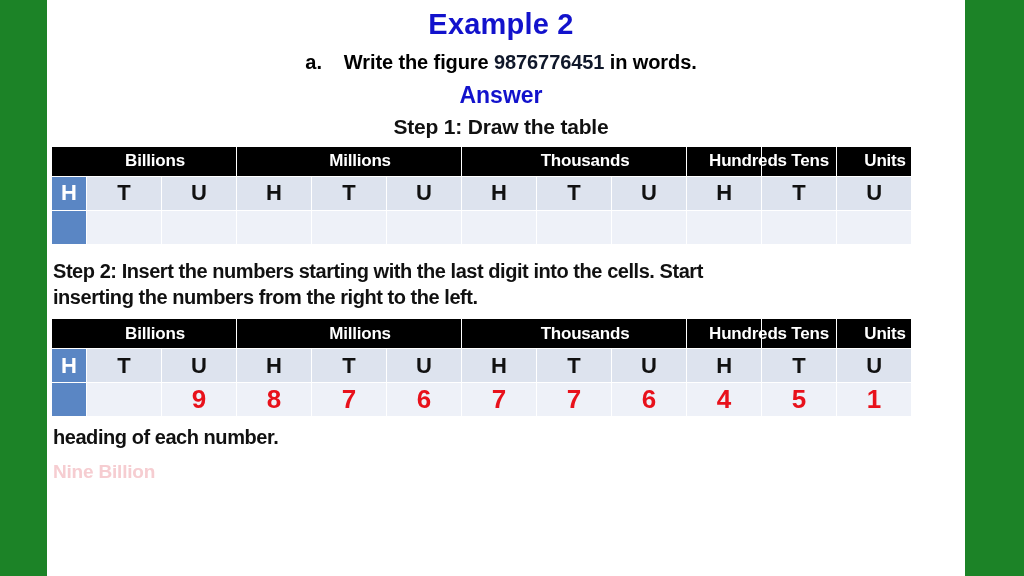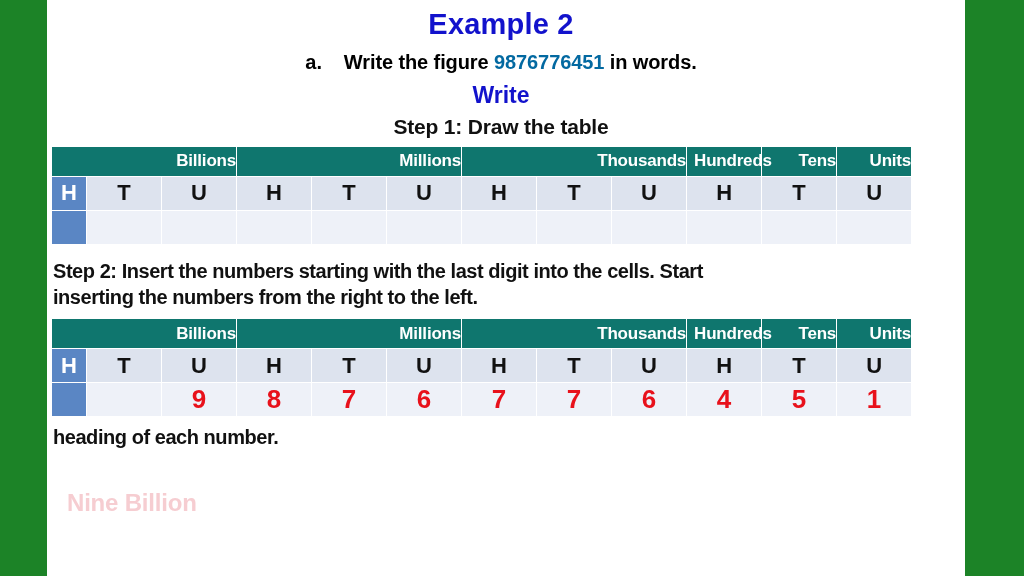--- a/index.html
+++ b/index.html
@@ -57,21 +57,21 @@
     font-size: 20px;
     font-weight: bold;
     color: #000000;
     letter-spacing: -0.1px;
   }
   .question-line .qlabel {
     display: inline-block;
     margin-right: 22px;
   }
   .question-line .figure {
-    color: #0369a1;
+    color: #0f172a;
   }
 
   .answer {
     text-align: center;
     color: #1212cc;
     font-size: 23px;
     font-weight: bold;
     margin-top: 8px;
   }
 
@@ -104,27 +104,27 @@
   }
   .ptable td, .ptable th {
     padding: 0;
     margin: 0;
     border: 1px solid #ffffff;
     text-align: center;
     vertical-align: middle;
   }
 
   .ptable tr.group-row th {
-    background: #0f766e;
+    background: #000000;
     color: #ffffff;
     font-size: 17px;
     font-weight: bold;
     height: 29px;
-    text-align: right;
-    padding-left: 7px;
+    text-align: center;
+    padding-left: 22px;
     letter-spacing: -0.2px;
   }
 
   .ptable tr.letter-row td {
     background: #dde3ee;
     color: #111111;
     font-size: 22px;
     font-weight: bold;
     height: 33px;
   }
@@ -142,23 +142,23 @@
   }
   .ptable tr.value-row td.hl {
     background: #5a86c4;
   }
 
   .table1 { margin-top: 7px; }
   .table2 { margin-top: 7px; }
 
   
   .faded-words {
-    margin-top: 38px;
-    padding-left: 20px;
-    font-size: 24px;
+    margin-top: 10px;
+    padding-left: 6px;
+    font-size: 19px;
     font-weight: bold;
     color: #f6cdd1;
     letter-spacing: -0.2px;
   }
 </style>
 </head>
 <body>
 
 <div id="slide">
 
@@ -166,21 +166,21 @@
   <div class="green-bar right"></div>
 
   <div id="stage">
 
     <div class="title">Example 2</div>
 
     <div class="question-line">
       <span class="qlabel">a.</span><span>Write the figure</span>&nbsp;<span class="figure">9876776451</span>&nbsp;<span>in words.</span>
     </div>
 
-    <div class="answer">Write</div>
+    <div class="answer">Answer</div>
 
     <div class="step-centered">Step 1: Draw the table</div>
 
     <table class="ptable table1">
         <colgroup>
           <col style="width: 35px;">
           <col style="width: 75px;">
           <col style="width: 75px;">
           <col style="width: 75px;">
           <col style="width: 75px;">

